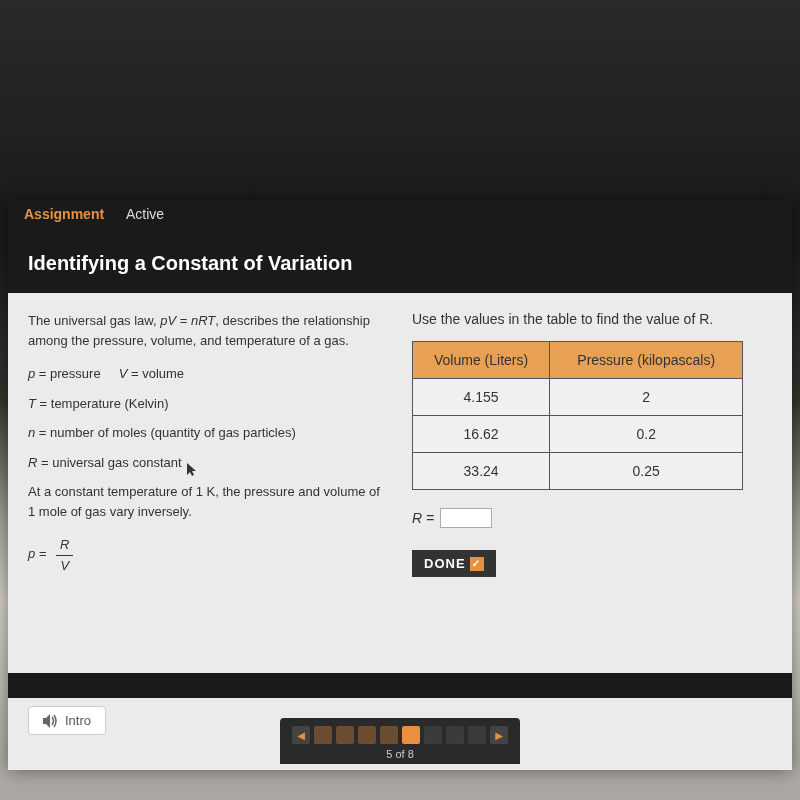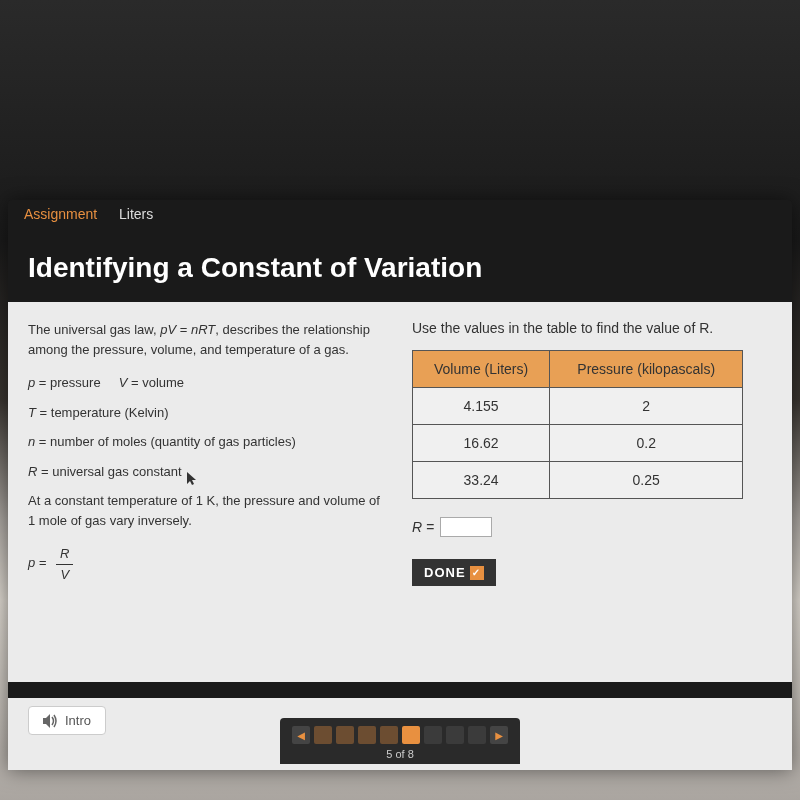--- a/index.html
+++ b/index.html
@@ -1,21 +1,21 @@
 <!DOCTYPE html>
 <html><head>
   <meta charset="utf-8">
   <style>
     body{margin:0;padding:0;width:800px;height:800px;background:#000;font-family:Arial,sans-serif;overflow:hidden}
     .photo-bg{position:absolute;top:0;left:0;width:800px;height:800px;background:linear-gradient(180deg,#2a2a2a 0%,#1a1a1a 30%,#3a3530 50%,#aaa5a0 65%,#ddd8d0 75%,#aaa5a0 100%)}
     .screen{position:absolute;top:200px;left:8px;width:784px;height:570px;background:#1a1a1a;border-radius:4px 4px 0 0;overflow:hidden;box-shadow:0 0 20px rgba(0,0,0,.5)}
     .topbar{height:26px;padding:6px 16px;color:#ccc;font-size:14px}
-    .topbar .label{color:#e89040;font-weight:normal}
+    .topbar .label{color:#e89040;font-weight:bold}
     .topbar .status{color:#ddd;margin-left:18px}
-    .title{padding:14px 20px 18px;color:#fff;font-size:28px;font-weight:bold}
+    .title{padding:14px 20px 18px;color:#fff;font-size:20px;font-weight:bold}
     .content{display:flex;background:#ebebeb;color:#333;min-height:380px;padding:0}
     .left{flex:1;padding:18px 16px 18px 20px;font-size:13px;line-height:1.5}
     .right{flex:1;padding:18px 20px 18px 8px;font-size:14px}
     .para{margin:0 0 14px}
     .def{margin:0 0 10px}
     .ital{font-style:italic}
     .cursor{display:inline-block;width:0;height:0;margin-left:2px;vertical-align:middle}
     .cursor svg{display:block}
     .frac{display:inline-block;text-align:center;vertical-align:middle;margin-left:6px}
     .frac .top{display:block;font-style:italic;border-bottom:1px solid #333;padding:0 4px}
@@ -42,21 +42,21 @@
   </style>
 </head>
 <body>
 
 <div class="photo-bg"></div>
 
 <div class="screen">
 
   <div class="topbar">
     <span class="label">Assignment</span>
-    <span class="status">Liters</span>
+    <span class="status">Active</span>
   </div>
 
   <div class="title">Identifying a Constant of Variation</div>
 
   <div class="content">
     <div class="left">
       <p class="para">The universal gas law, <span class="ital">pV</span> = <span class="ital">nRT</span>, describes the relationship among the pressure, volume, and temperature of a gas.</p>
       <p class="def"><span class="ital">p</span> = pressure &nbsp;&nbsp;&nbsp; <span class="ital">V</span> = volume</p>
       <p class="def"><span class="ital">T</span> = temperature (Kelvin)</p>
       <p class="def"><span class="ital">n</span> = number of moles (quantity of gas particles)</p>

